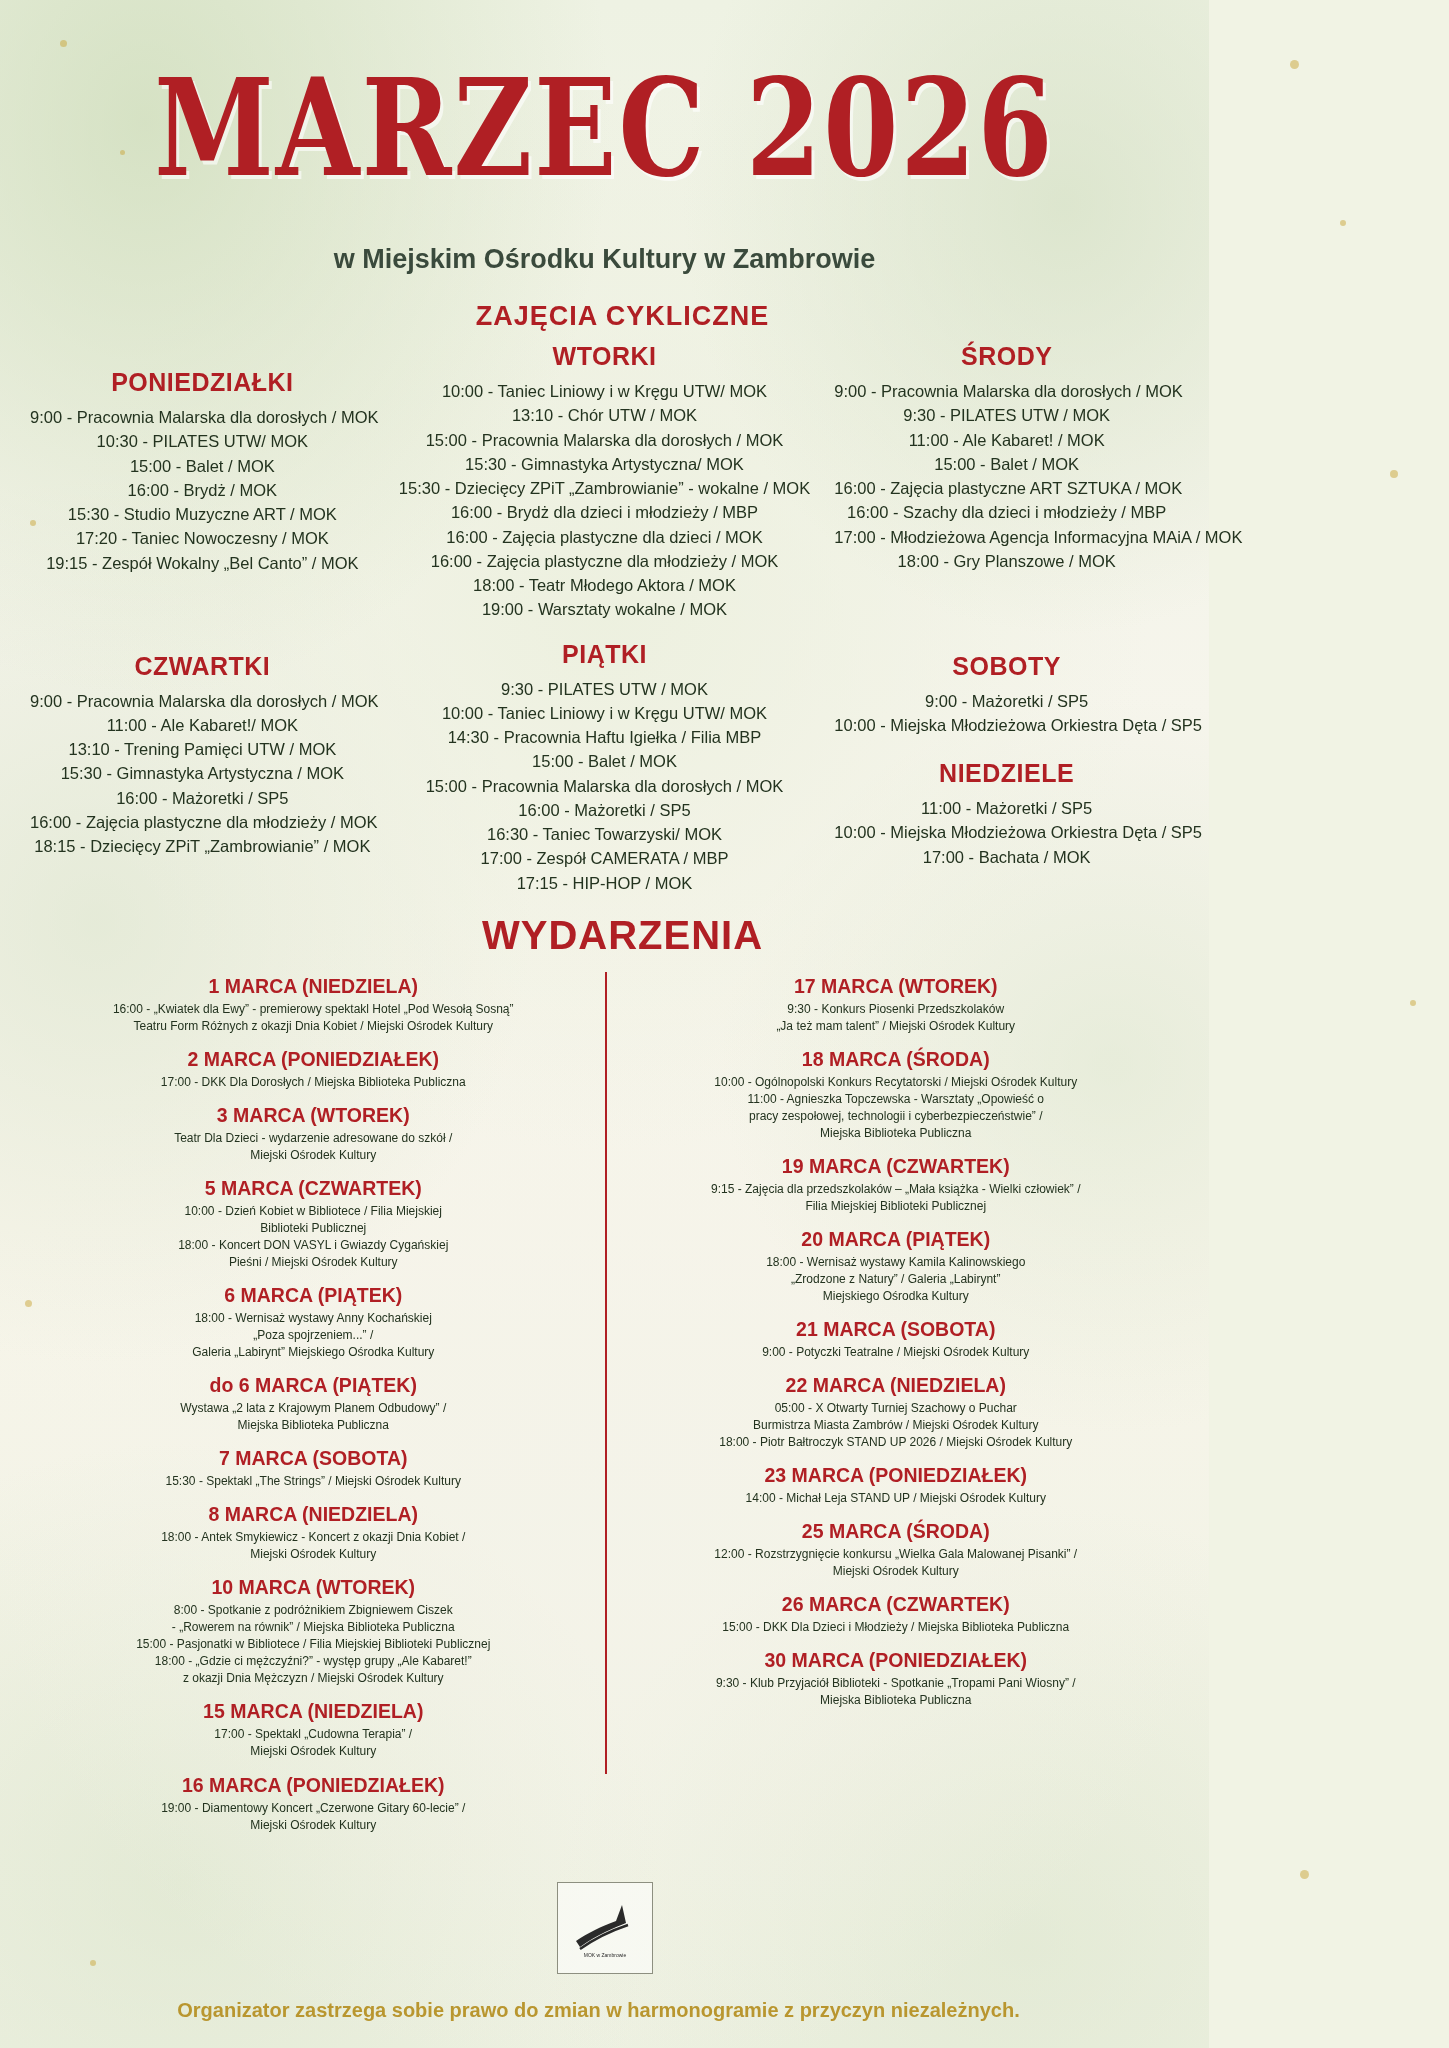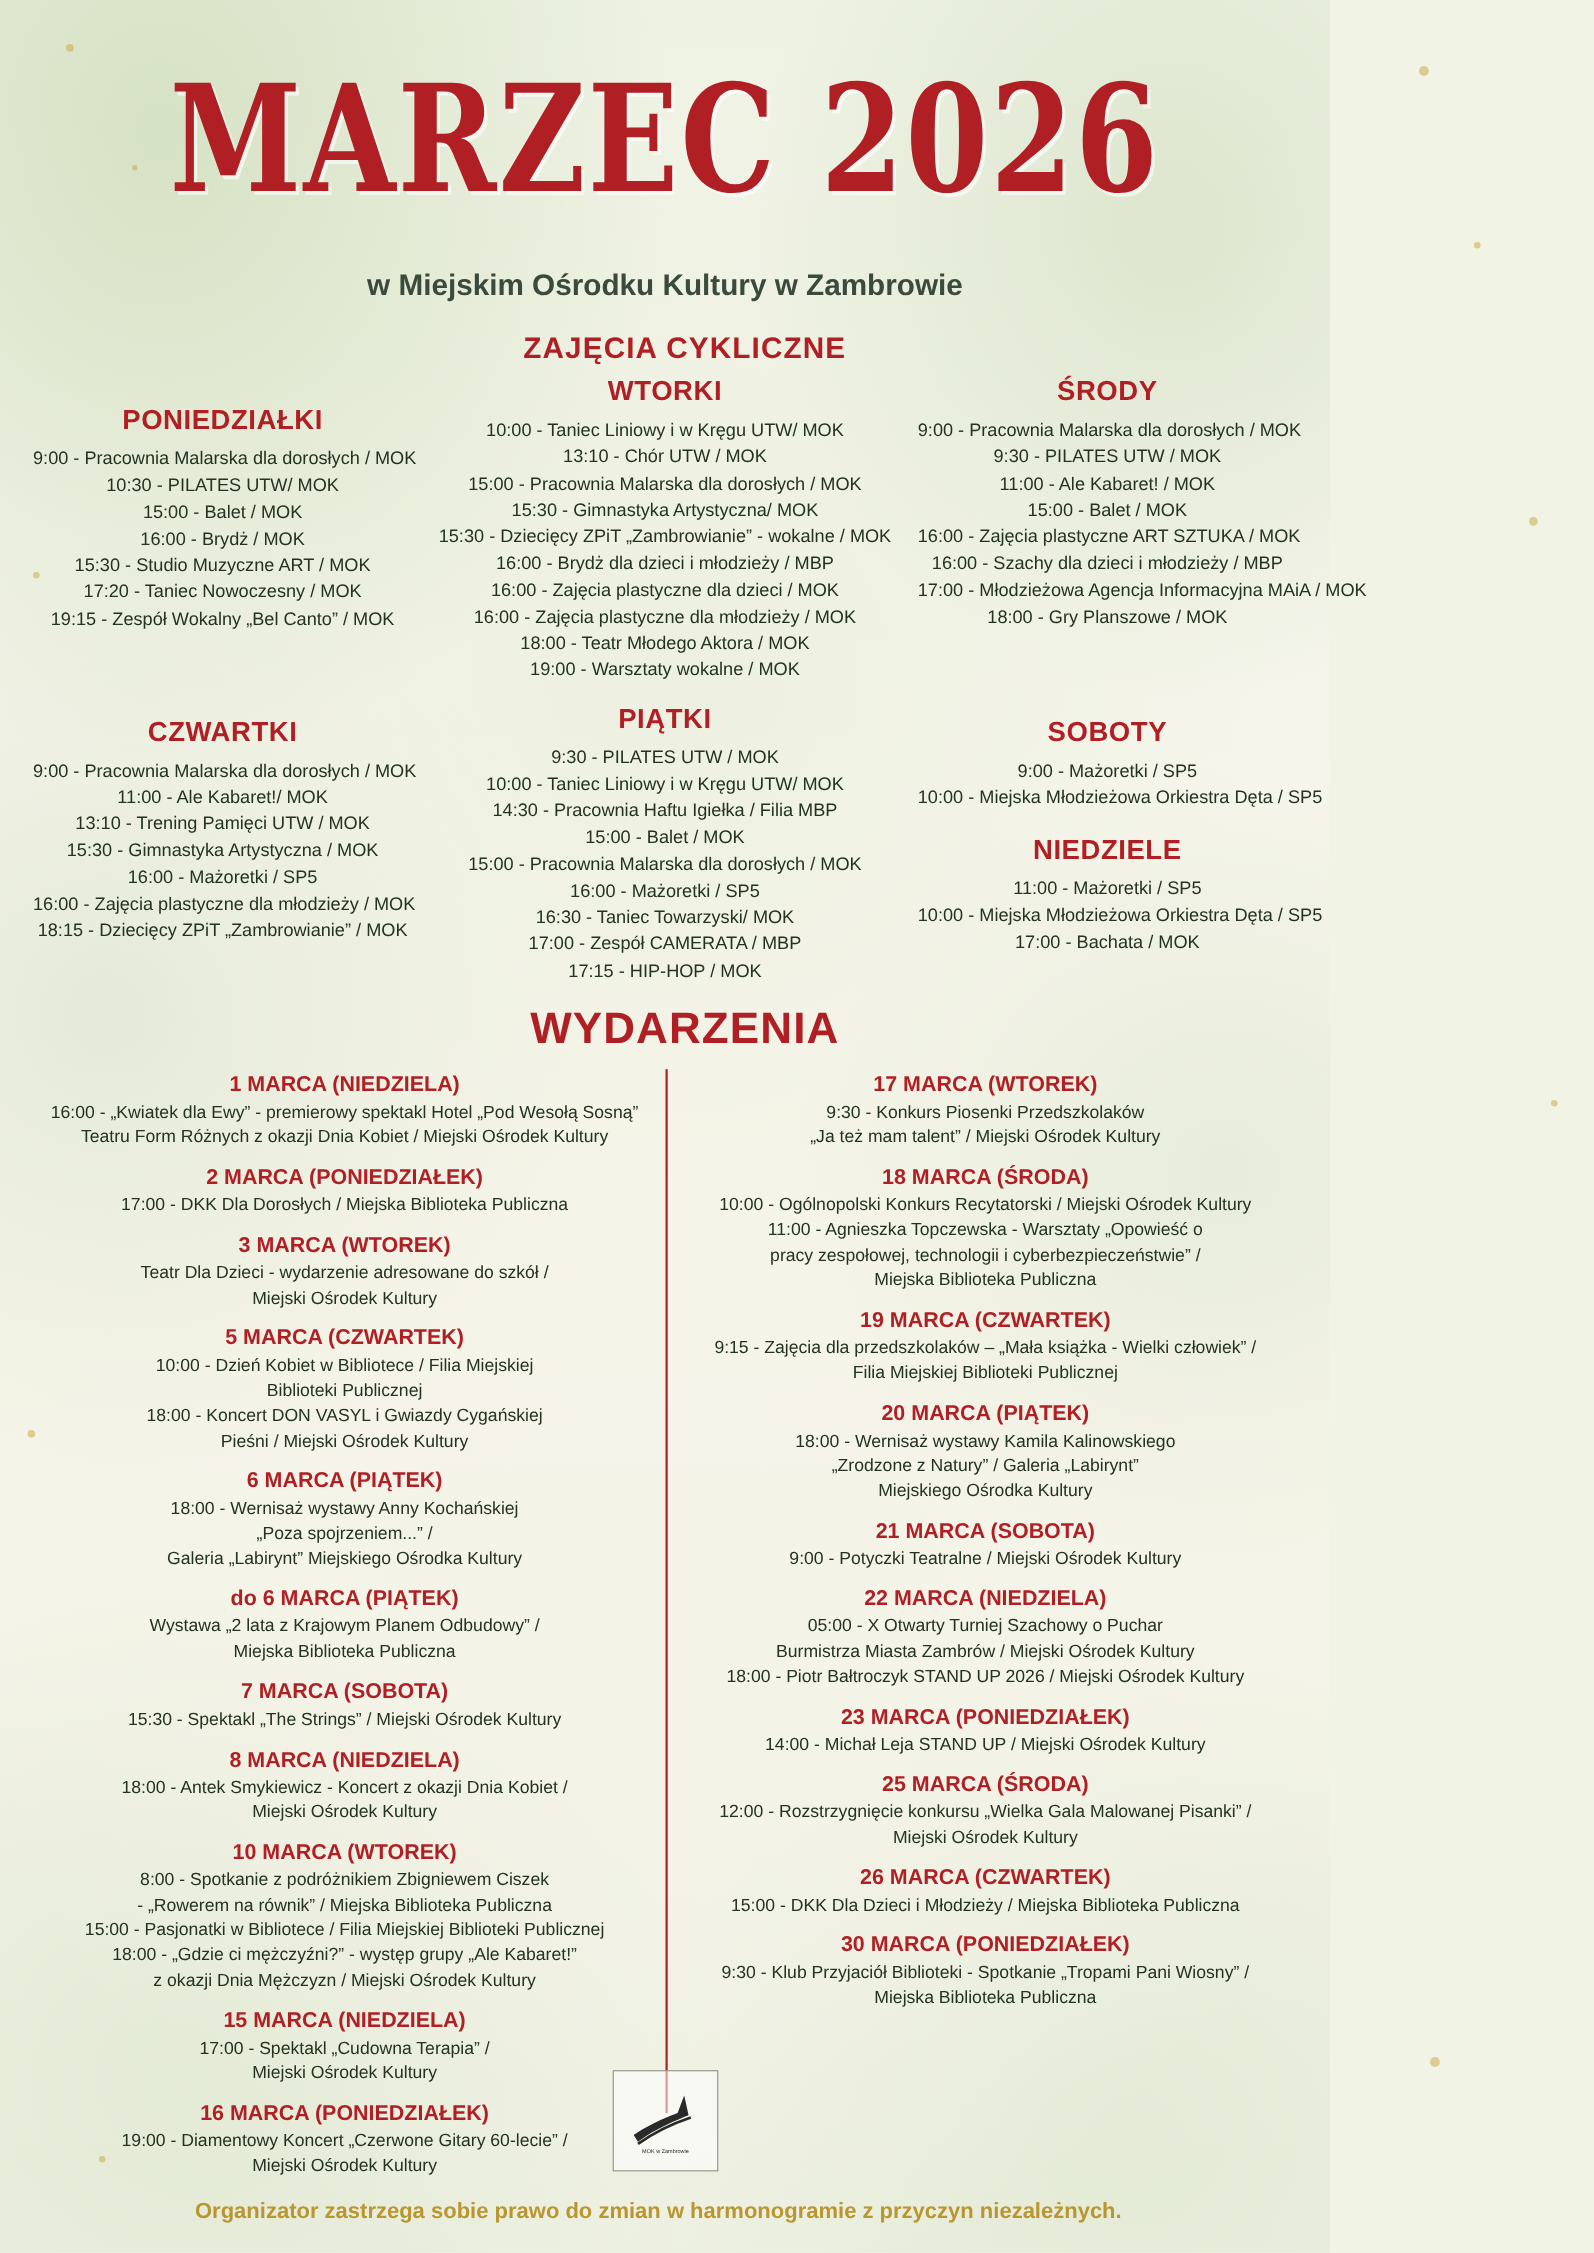--- a/index.html
+++ b/index.html
@@ -128,21 +128,21 @@
   .ev-date {
     text-align: center;
     color: #b01f24;
     font-weight: bold;
     font-size: 19.5px;
     margin-top: 13px;
     margin-bottom: 3px;
   }
   .ev-body {
     text-align: center;
-    font-size: 16px;
+    font-size: 12px;
     color: #23331f;
     line-height: 1.42;
   }
   
   .logo-box {
     position: absolute;
     left: 50%;
     transform: translateX(-50%);
     bottom: 74px;
     width: 94px;

